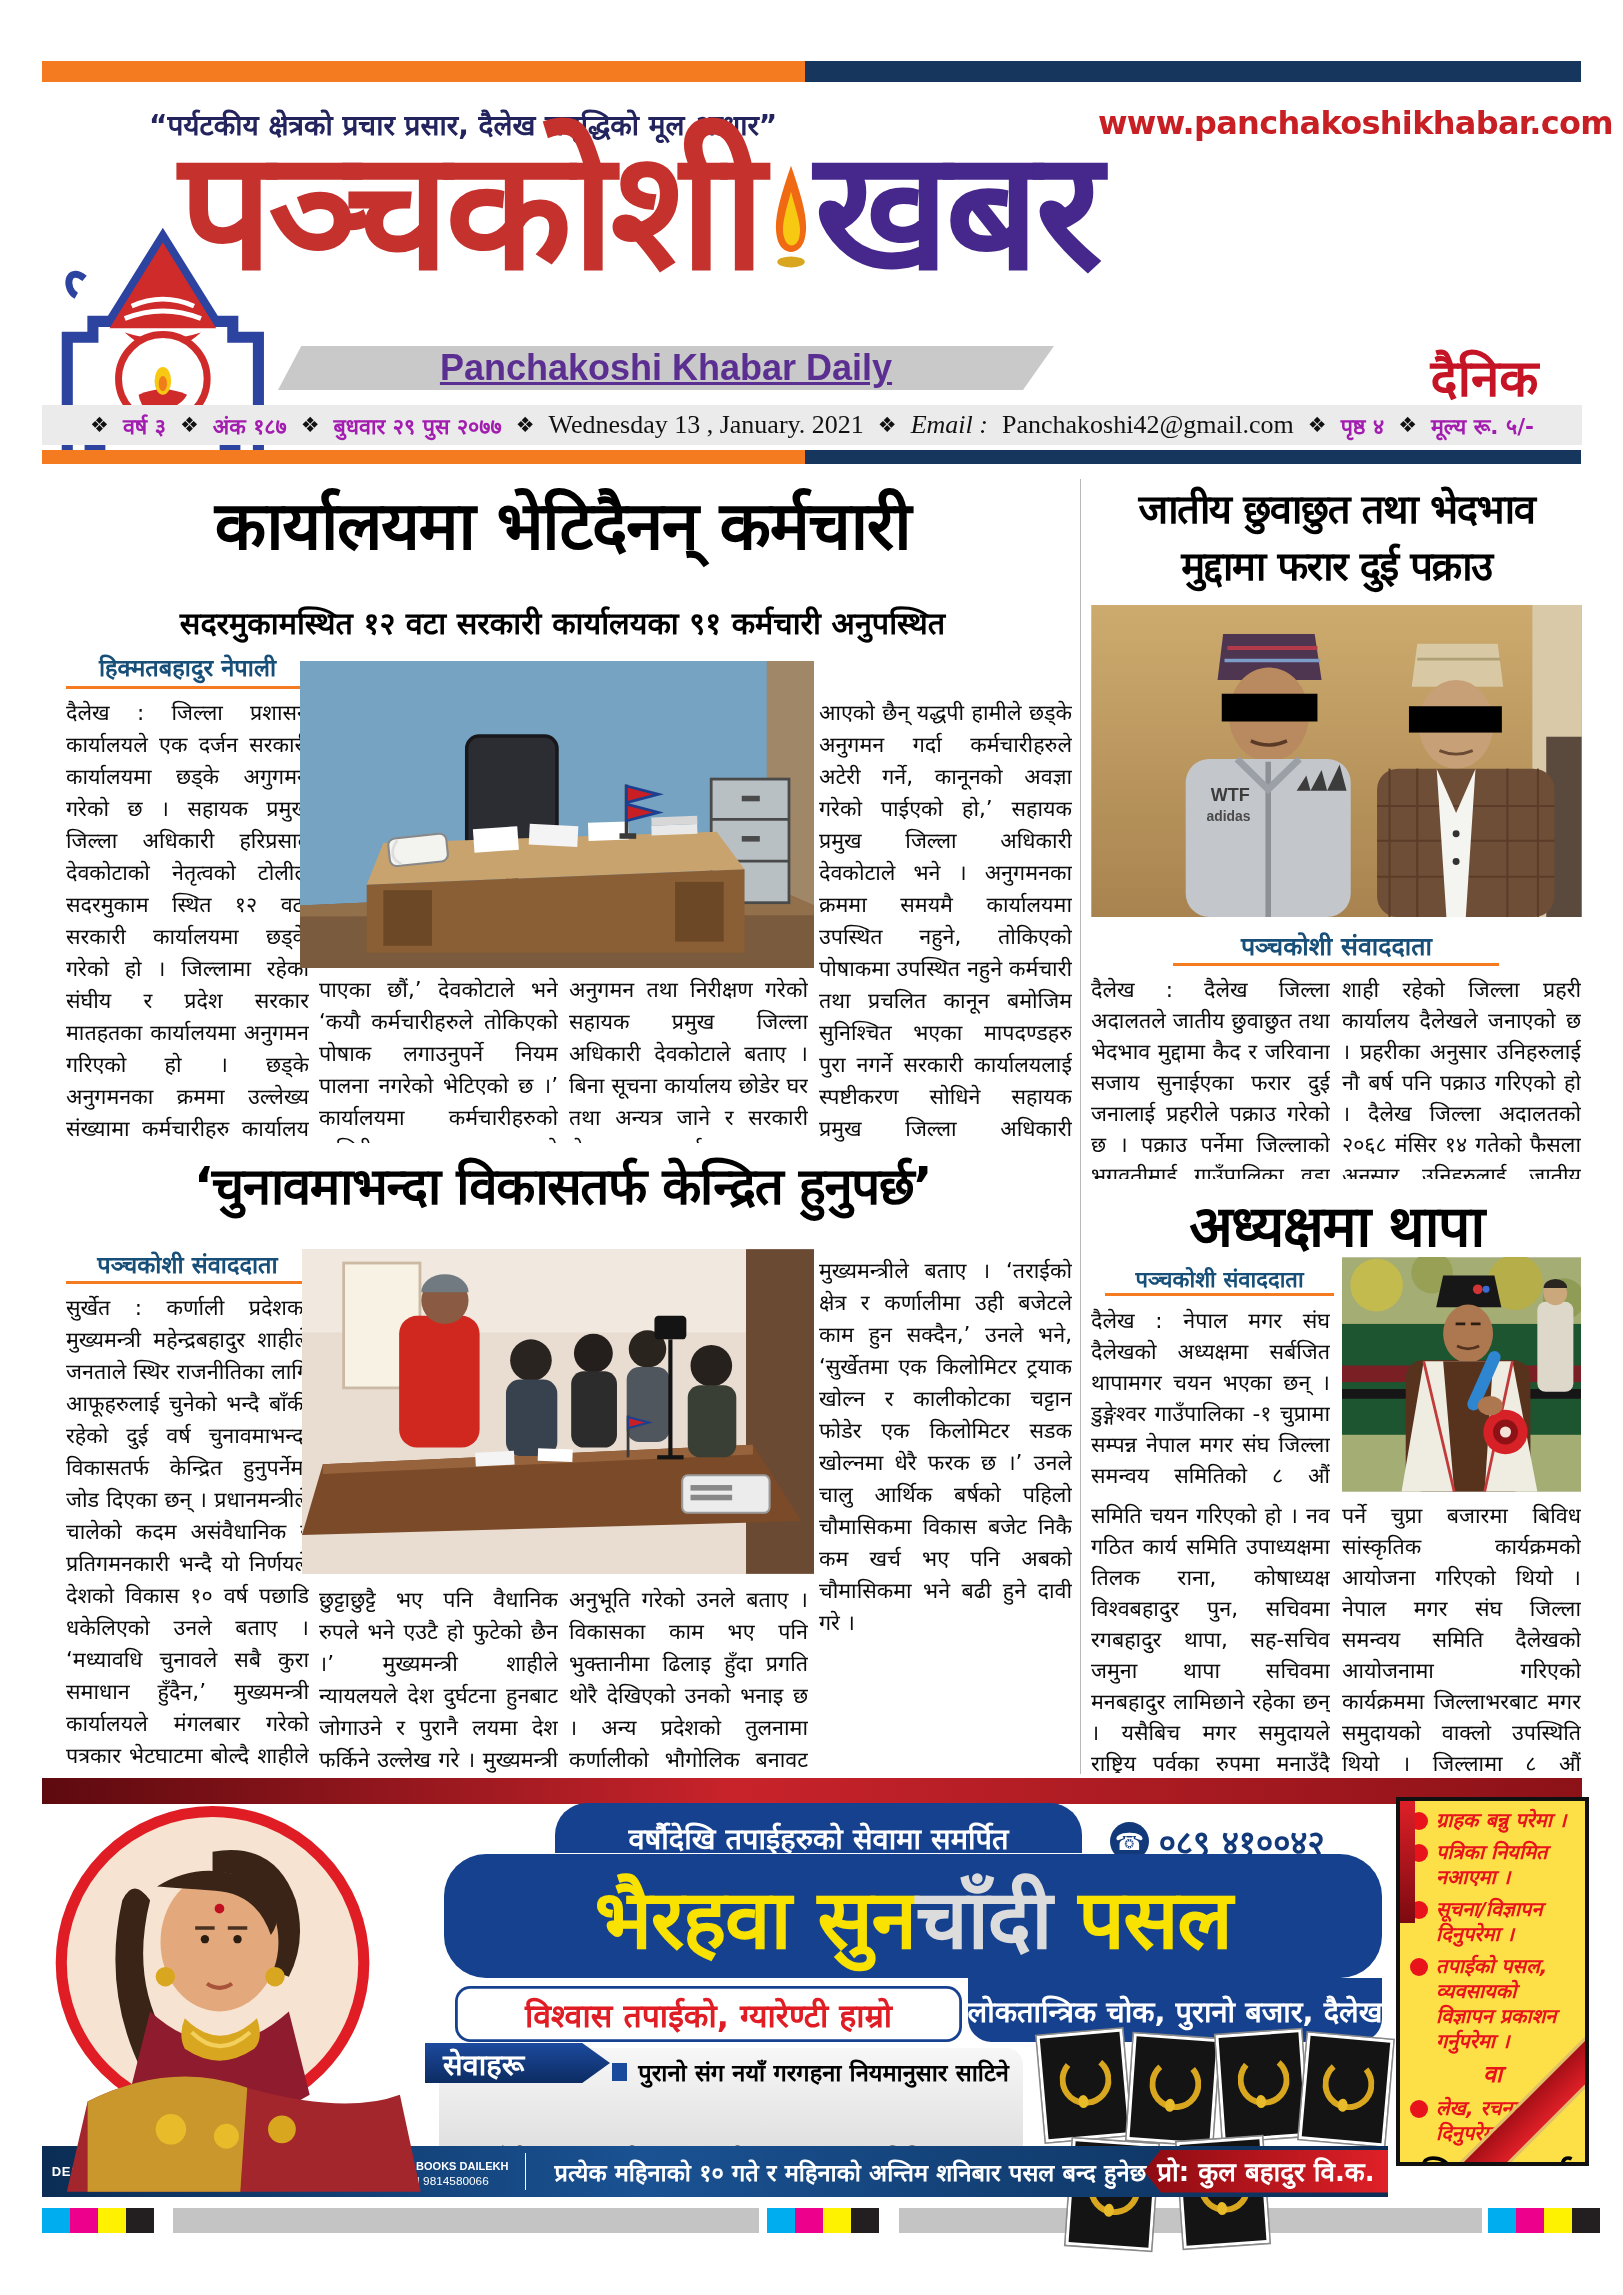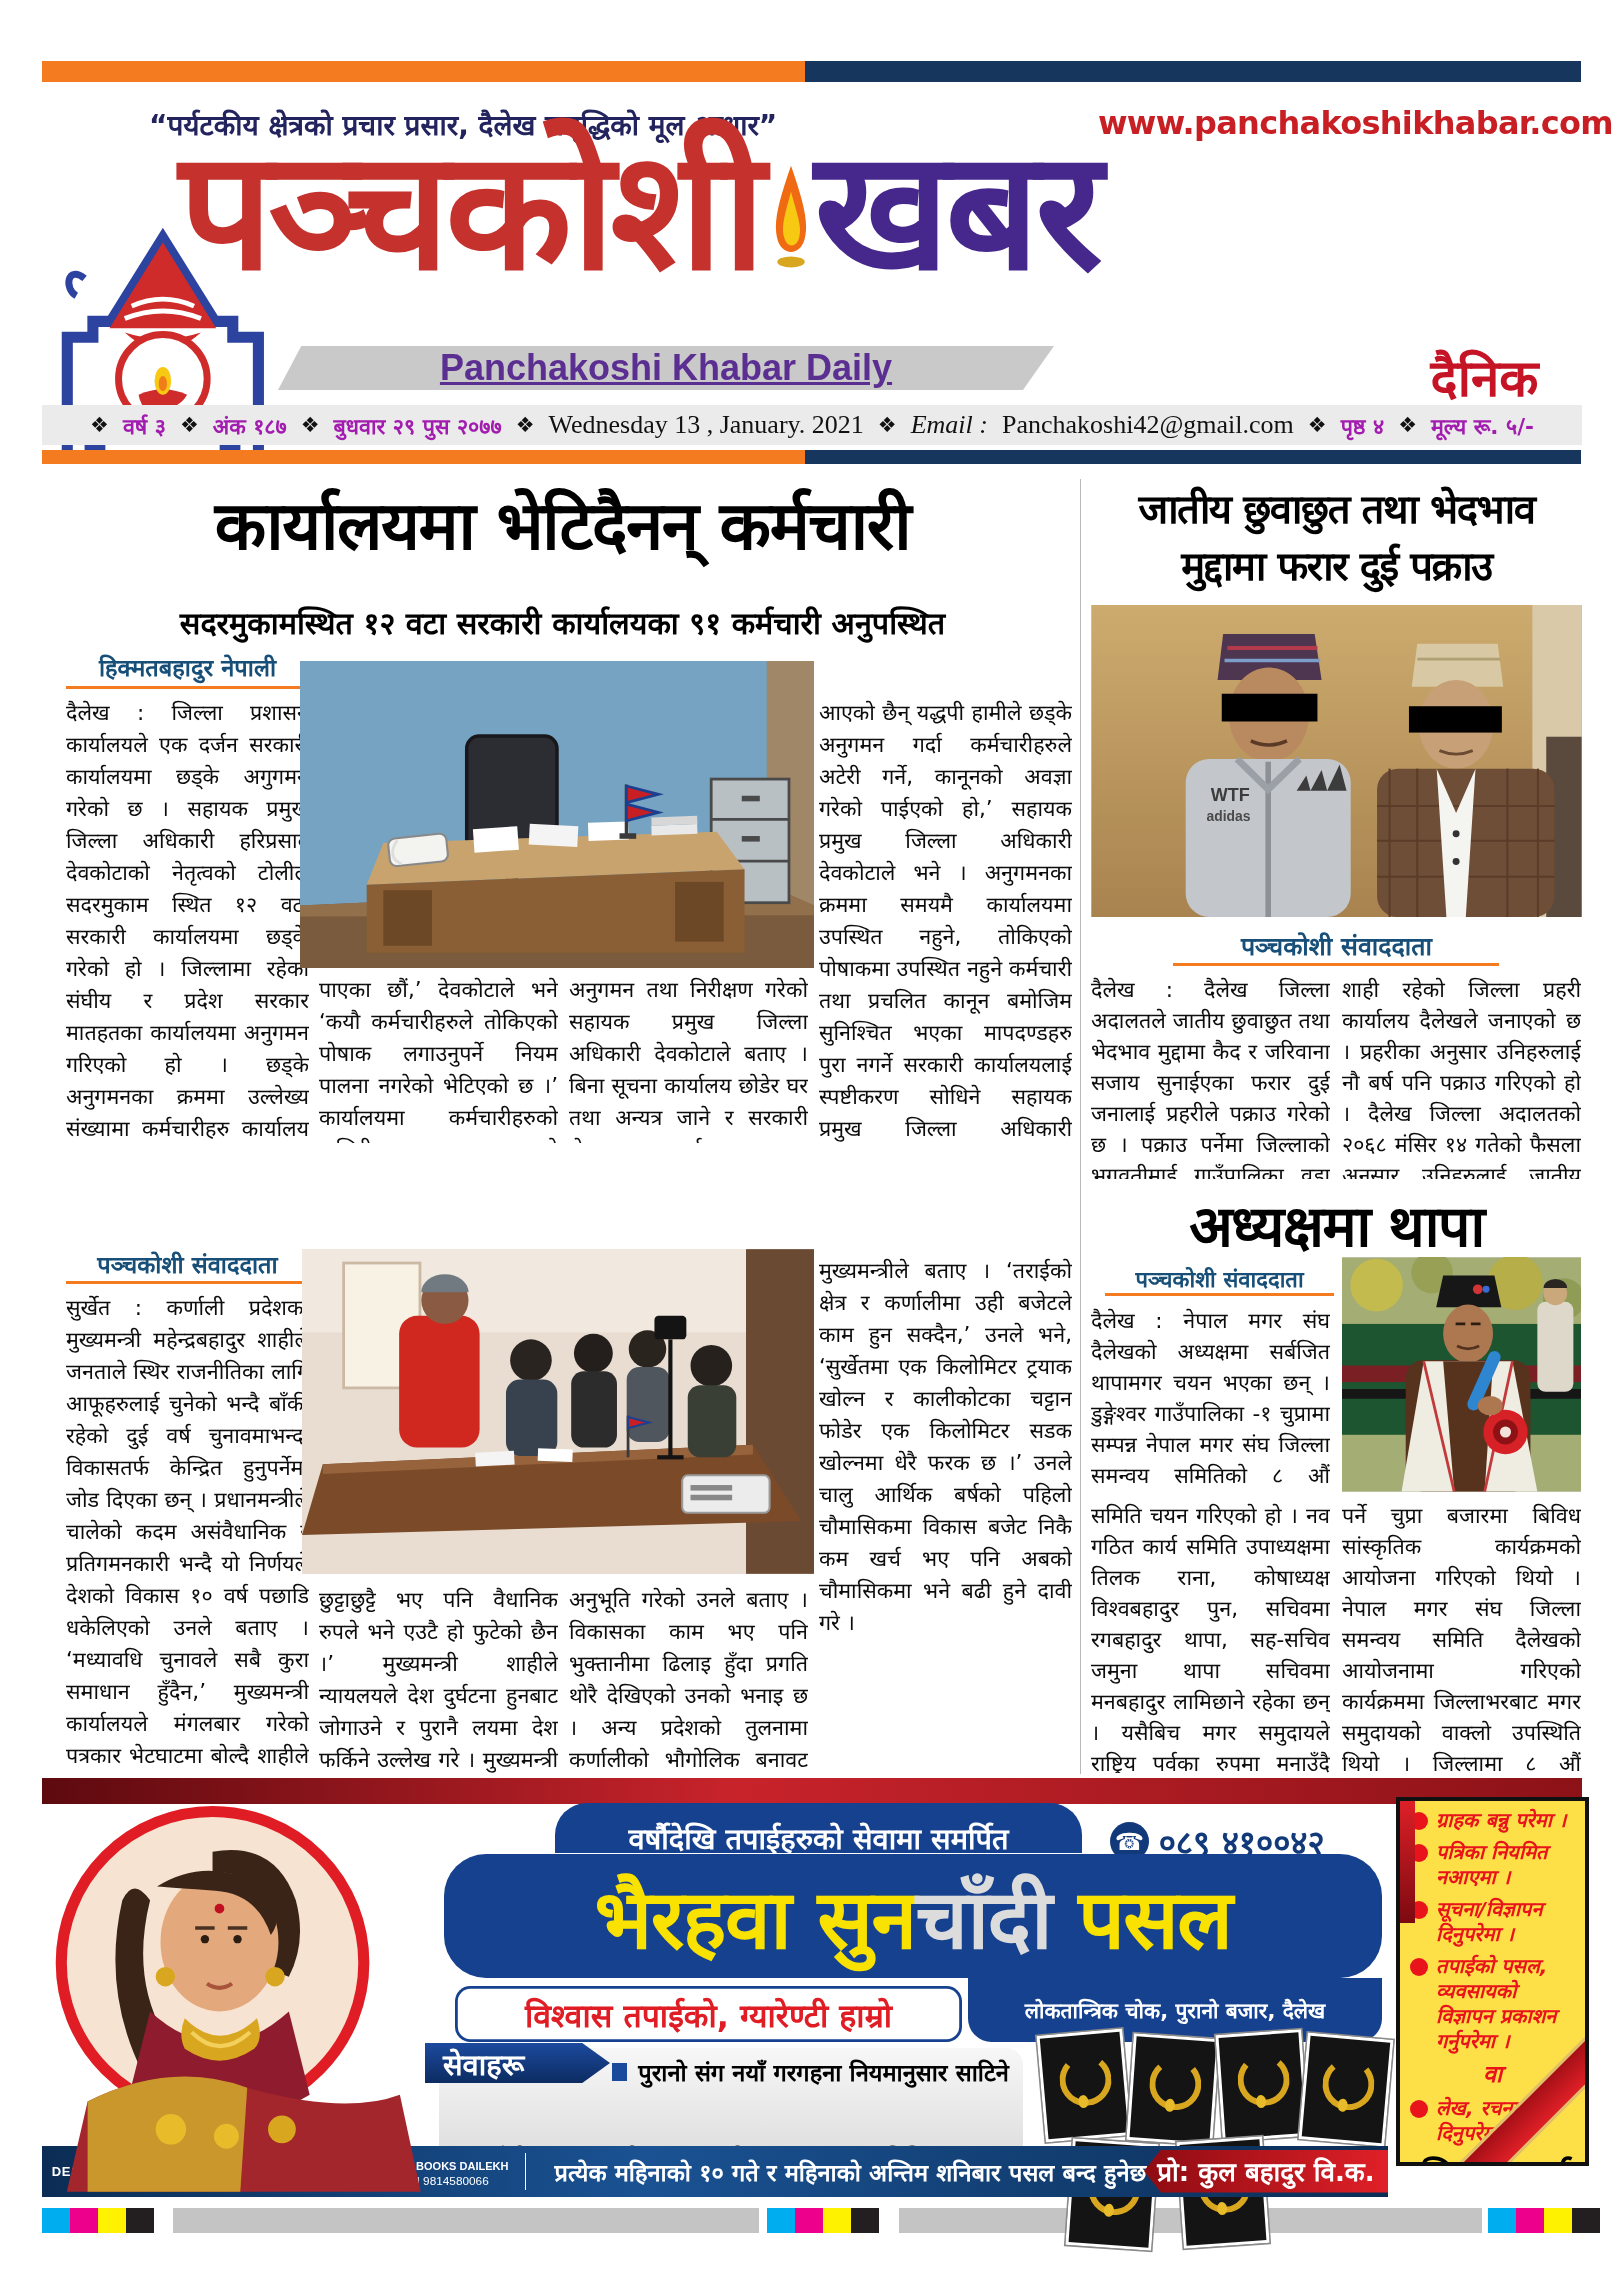--- a/index.html
+++ b/index.html
@@ -38,21 +38,21 @@
   .ad-phone .ph-ic{display:inline-flex;width:39px;height:39px;border-radius:50%;background:#123a7a;color:#fff;
       align-items:center;justify-content:center;font-size:23.6px;}
   .ad-banner{background:#16418f;border-radius:42px;display:flex;align-items:center;justify-content:center;}
   .ad-title{font-weight:bold;font-size:82px;letter-spacing:-1.4px;white-space:nowrap;}
   .t-gold{color:#f9e200;}
   .t-silver{color:#dcdcdc;}
   .ad-slogan{background:#fff;border-radius:15.3px;display:flex;align-items:center;justify-content:center;
       box-shadow:0 0 0 2.8px #16418f inset;}
   .ad-slogan span{color:#e01c24;font-weight:bold;font-size:32px;}
   .ad-address{background:#16418f;border-radius:0 0 23.6px 23.6px;display:flex;align-items:center;justify-content:center;}
-  .ad-address span{color:#fff;font-weight:bold;font-size:21px;white-space:nowrap;}
+  .ad-address span{color:#fff;font-weight:bold;font-size:29px;white-space:nowrap;}
   .svc-label{background:linear-gradient(#1c4a9e,#0c2c62);clip-path:polygon(0 0,85% 0,100% 50%,85% 100%,0 100%);
       display:flex;align-items:center;justify-content:flex-start;padding-left:18px;}
   .svc-label span{color:#fff;font-weight:bold;font-size:29px;}
   .svc-panel{background:linear-gradient(#f7f7f7,#d7d7d7);border-radius:16.7px;}
   .svc-item{position:absolute;display:flex;align-items:center;gap:11px;font-weight:bold;font-size:23.6px;color:#000;white-space:nowrap;}
   .svc-item .sq{width:15.3px;height:18px;background:#1a4a9c;flex:0 0 auto;}
   .jewel{position:absolute;width:80px;height:101px;background:#141414;border:3.5px solid #fff;box-shadow:0 0 0 1.4px #8a8a8a;}
   .jewel i{position:absolute;left:16px;top:19.4px;width:40px;height:40px;border:6.2px solid #d8a71f;border-top-color:transparent;border-radius:50%;display:block;}
   .jewel em{position:absolute;left:33px;top:60px;width:10.4px;height:13px;background:#e7bb2a;border-radius:50%;display:block;}
   .ad-strip{background:linear-gradient(90deg,#0b2d55,#1a5293 45%,#0b2d55);display:flex;align-items:center;}
@@ -185,20 +185,21 @@
       <polygon points="470,180 516,192 470,204" fill="#c81f25" stroke="#1d3f8f" stroke-width="4"></polygon>
       <polygon points="470,206 516,218 470,230" fill="#c81f25" stroke="#1d3f8f" stroke-width="4"></polygon>
       <rect x="460" y="248" width="24" height="8" fill="#3a3a3a"></rect>
       <rect x="128" y="252" width="84" height="40" rx="10" fill="#f3f3f0" transform="rotate(-6 170 272)" stroke="#888" stroke-width="3"></rect>
       <path d="M140 258 q-16 24 6 34" fill="none" stroke="#ddd" stroke-width="4"></path>
       <rect x="506" y="236" width="66" height="14" fill="#e9e9e9" transform="rotate(-2 539 243)"></rect>
       <rect x="506" y="224" width="66" height="12" fill="#d7d7d7" transform="rotate(-2 539 230)"></rect>
     </svg>
   </div>
 
+  <div class="abs headline" style="left:49px;top:1149px;width:1027px;font-size:51px;">‘चुनावमाभन्दा विकासतर्फ केन्द्रित हुनुपर्छ’</div>
   <div class="abs byline" style="left:66px;top:1248px;width:243px;">पञ्चकोशी संवाददाता</div>
   <div class="abs rule-orange" style="left:66px;top:1281px;width:243px;"></div>
 
   <div class="abs bodycol" style="left:66px;top:1292px;width:243px;height:479px;">सुर्खेत : कर्णाली प्रदेशका मुख्यमन्त्री महेन्द्रबहादुर शाहीले जनताले स्थिर राजनीतिका लागि आफूहरुलाई चुनेको भन्दै बाँकी रहेको दुई वर्ष चुनावमाभन्दा विकासतर्फ केन्द्रित हुनुपर्नेमा जोड दिएका छन् । प्रधानमन्त्रीले चालेको कदम असंवैधानिक र प्रतिगमनकारी भन्दै यो निर्णयले देशको विकास १० वर्ष पछाडि धकेलिएको उनले बताए । ‘मध्यावधि चुनावले सबै कुरा समाधान हुँदैन,’ मुख्यमन्त्री कार्यालयले मंगलबार गरेको पत्रकार भेटघाटमा बोल्दै शाहीले भने, ‘जनताले पनि यसलाई स्वीकार गर्दैनन्, चुनावमा जानुभन्दा देशको आर्थिक उन्नतितर्फ केन्द्रित हुनुपर्छ ।’</div>
   <div class="abs bodycol" style="left:319px;top:1584px;width:239px;height:189px;">छुट्टाछुट्टै भए पनि वैधानिक रुपले भने एउटै हो फुटेको छैन ।’ मुख्यमन्त्री शाहीले न्यायलयले देश दुर्घटना हुनबाट जोगाउने र पुरानै लयमा देश फर्किने उल्लेख गरे । मुख्यमन्त्री शाहीले कर्णाली सरकारले बाधा पन्छाउँदै आफ्नै गतिमा काम गरिरहेको बताएका छन् ।</div>
   <div class="abs bodycol" style="left:569px;top:1584px;width:239px;height:189px;">अनुभूति गरेको उनले बताए । विकासका काम भए पनि भुक्तानीमा ढिलाइ हुँदा प्रगति थोरै देखिएको उनको भनाइ छ । अन्य प्रदेशको तुलनामा कर्णालीको भौगोलिक बनावट हेरी तीव्रताका साथ काम भइरहेको भन्दै उनले स्वास्थ्य, शिक्षा, खानेपानी, सडकलगायत क्षेत्रमा</div>
   <div class="abs bodycol" style="left:819px;top:1255px;width:253px;height:516px;">मुख्यमन्त्रीले बताए । ‘तराईको क्षेत्र र कर्णालीमा उही बजेटले काम हुन सक्दैन,’ उनले भने, ‘सुर्खेतमा एक किलोमिटर ट्रयाक खोल्न र कालीकोटका चट्टान फोडेर एक किलोमिटर सडक खोल्नमा धेरै फरक छ ।’ उनले चालु आर्थिक बर्षको पहिलो चौमासिकमा विकास बजेट निकै कम खर्च भए पनि अबको चौमासिकमा भने बढी हुने दावी गरे ।</div>
 
   <div class="abs photo-frame" style="left:302px;top:1249px;width:512px;height:325px;">
     <svg width="512" height="325" viewBox="0 0 738 468">

